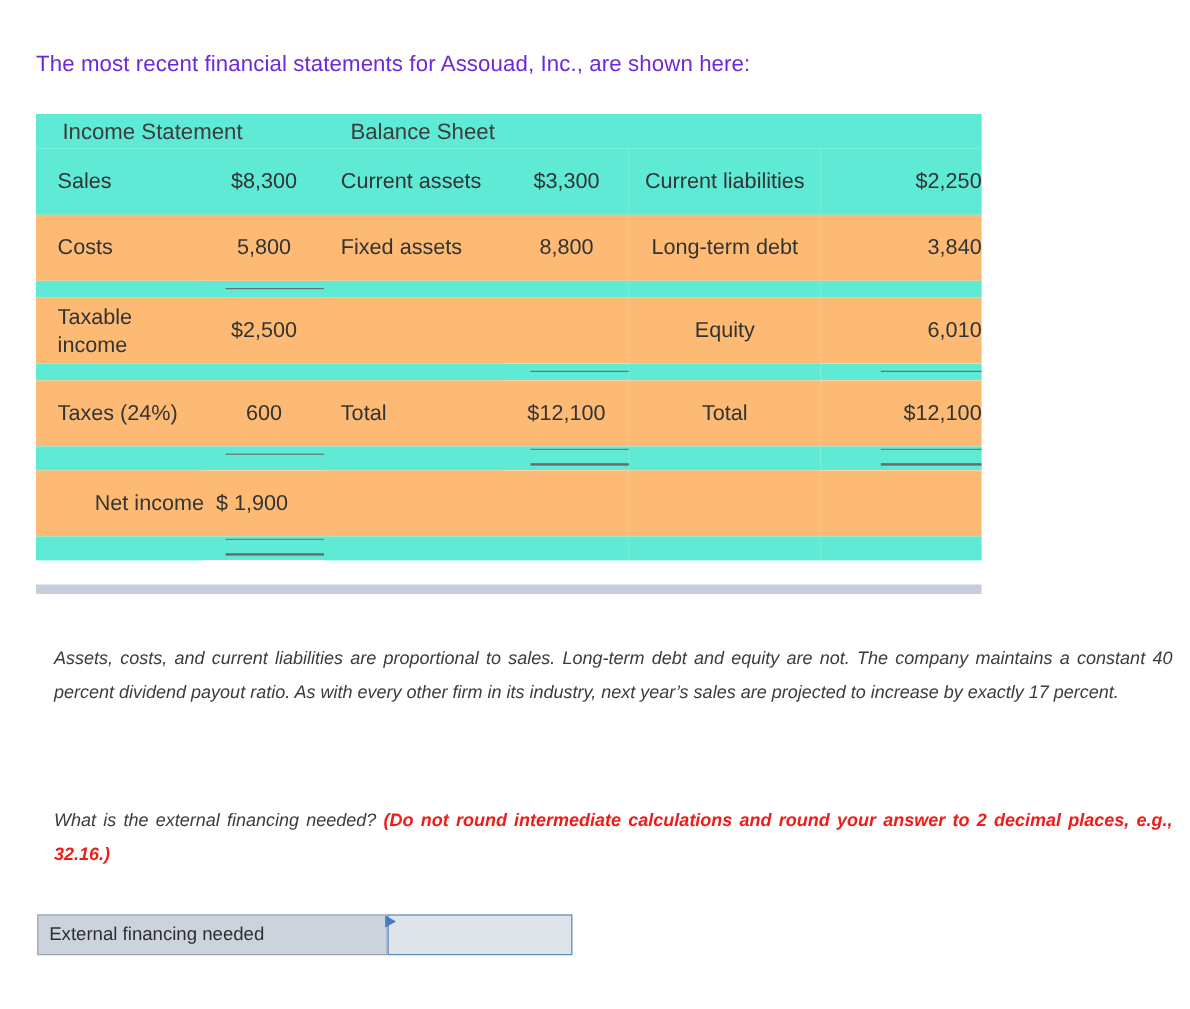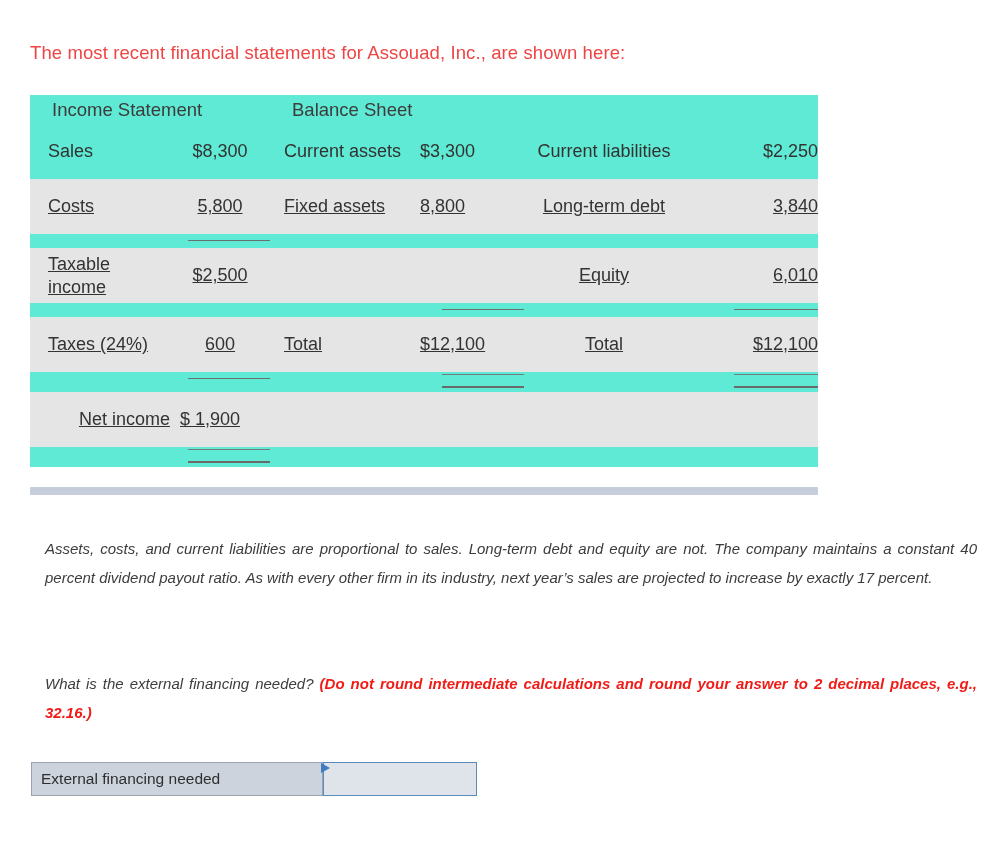--- a/index.html
+++ b/index.html
@@ -21,21 +21,21 @@
   }
 
   
   .intro {
     position: absolute;
     left: 30px;
     top: 40px;
     width: 920px;
     font-size: 18.5px;
     line-height: 26px;
-    color: #ef4444;
+    color: #6d28d9;
     letter-spacing: 0.1px;
   }
 
   
   .fin-table {
     position: absolute;
     left: 30px;
     top: 95px;
     width: 788px;
     border-collapse: collapse;
@@ -53,32 +53,32 @@
     background: #5eead4;
     height: 29px;
     font-size: 18.5px;
     color: #3c3c3c;
     text-align: left;
     padding-left: 0;
   }
   .hdr-is { padding-left: 22px !important; }
   .hdr-bs { padding-left: 22px !important; }
 
-  tr.stripe td { background: #e5e5e5; text-decoration: underline; }
+  tr.stripe td { background: #fdba74; }
   tr.plain  td { background: #5eead4; }
 
   .data-row td { height: 55px; line-height: 23px; }
   .short-row td { height: 14px; }
   .gap-row td  { height: 20px; }
 
   .c-is-label  { width: 140px; text-align: right; padding-right: 0 !important; }
   .c-is-label.left { text-align: left; padding-left: 18px !important; }
   .c-is-value  { width: 100px; text-align: center; }
   .c-ba-label  { width: 150px; text-align: left; padding-left: 14px !important; }
-  .c-ba-value  { width: 104px; text-align: left; }
+  .c-ba-value  { width: 104px; text-align: center; }
   .c-bl-label  { width: 160px; text-align: center; }
   .c-bl-value  { width: 134px; text-align: right; }
 
   
   .rule-cell { position: relative; }
   .rule {
     position: absolute;
     right: 0;
     width: 82px;
     border-top: 1.4px solid #6e6e6e;

